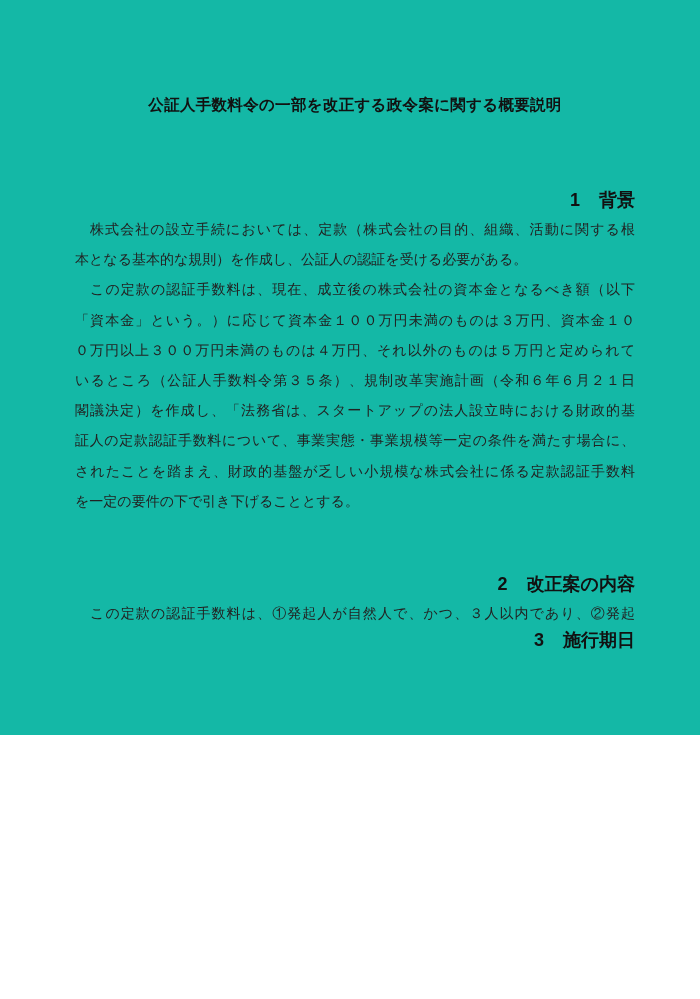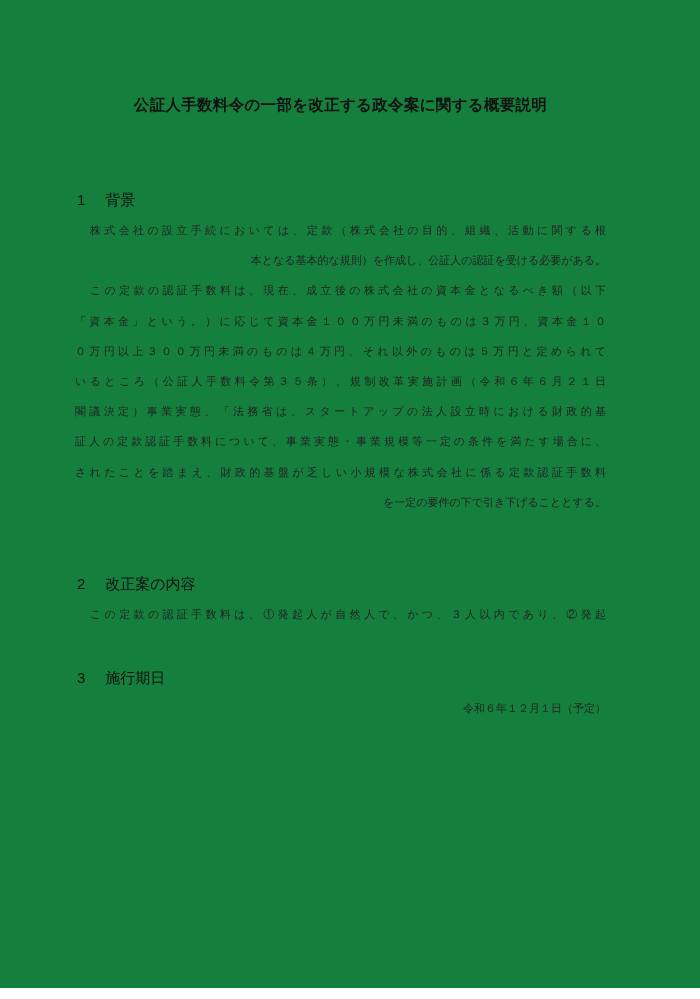--- a/index.html
+++ b/index.html
@@ -3,69 +3,70 @@
 <meta charset="utf-8">
 <style>
   html, body {
     margin: 0;
     padding: 0;
     background: #ffffff;
   }
   .page {
     position: relative;
     width: 700px;
-    height: 988px;
+    height: 735px;
     margin: 0 auto;
-    background: #15803d;
+    background: #14b8a6;
     overflow: hidden;
     box-sizing: border-box;
-    padding: 0 94px 0 75px;
+    padding: 0 65px 0 75px;
     color: #1c1c1c;
   }
   .doc-title {
     margin: 0;
     padding-top: 96px;
     text-align: center;
     font-family: "Liberation Sans", "DejaVu Sans", sans-serif;
     font-weight: bold;
     font-size: 15.5px;
     line-height: 17px;
     letter-spacing: 0.3px;
     color: #111111;
   }
   .section { margin: 0; }
   .sec-1 { margin-top: 76px; }
   .sec-2 { margin-top: 56px; }
-  .sec-3 { margin-top: 38px; }
+  .sec-3 { }
   .sec-heading {
     font-family: "Liberation Sans", "DejaVu Sans", sans-serif;
-    font-weight: normal;
-    font-size: 15px;
+    font-weight: bold;
+    font-size: 18px;
     line-height: 22px;
     color: #111111;
+    text-align: right;
   }
   .sec-num {
     display: inline-block;
     min-width: 10px;
     margin-left: 2px;
   }
   .sec-label {
     margin-left: 14px;
   }
   .sec-body {
     margin-top: 4px;
     font-family: "Liberation Serif", "DejaVu Serif", serif;
-    font-size: 11px;
+    font-size: 14px;
     color: #222222;
   }
   .line {
     line-height: 30.2px;
     height: 30.2px;
     white-space: nowrap;
-    text-align: right;
+    text-align: left;
   }
   .line.just {
     white-space: normal;
     text-align: justify;
     text-align-last: justify;
   }
   .line.first {
     text-indent: 15px;
   }
 </style>
@@ -84,21 +85,21 @@
     <div class="sec-body">
       <div class="para">
         <div class="line first just">株式会社の設立手続においては、定款（株式会社の目的、組織、活動に関する根</div>
         <div class="line">本となる基本的な規則）を作成し、公証人の認証を受ける必要がある。</div>
       </div>
       <div class="para">
         <div class="line first just">この定款の認証手数料は、現在、成立後の株式会社の資本金となるべき額（以下</div>
         <div class="line just">「資本金」という。）に応じて資本金１００万円未満のものは３万円、資本金１０</div>
         <div class="line just">０万円以上３００万円未満のものは４万円、それ以外のものは５万円と定められて</div>
         <div class="line just">いるところ（公証人手数料令第３５条）、規制改革実施計画（令和６年６月２１日</div>
-        <div class="line just">閣議決定）事業実態、「法務省は、スタートアップの法人設立時における財政的基</div>
+        <div class="line just">閣議決定）を作成し、「法務省は、スタートアップの法人設立時における財政的基</div>
         <div class="line just">証人の定款認証手数料について、事業実態・事業規模等一定の条件を満たす場合に、</div>
         <div class="line just">されたことを踏まえ、財政的基盤が乏しい小規模な株式会社に係る定款認証手数料</div>
         <div class="line">を一定の要件の下で引き下げることとする。</div>
       </div>
     </div>
   </div>
 
   <div class="section sec-2">
     <div class="sec-heading">
       <span class="sec-num">2</span>
@@ -109,20 +110,15 @@
         <div class="line first just">この定款の認証手数料は、①発起人が自然人で、かつ、３人以内であり、②発起</div>
       </div>
     </div>
   </div>
 
   <div class="section sec-3">
     <div class="sec-heading">
       <span class="sec-num">3</span>
       <span class="sec-label">施行期日</span>
     </div>
-    <div class="sec-body">
-      <div class="para">
-        <div class="line first">令和６年１２月１日（予定）</div>
-      </div>
-    </div>
   </div>
 
 </div>
 
 </body></html>

